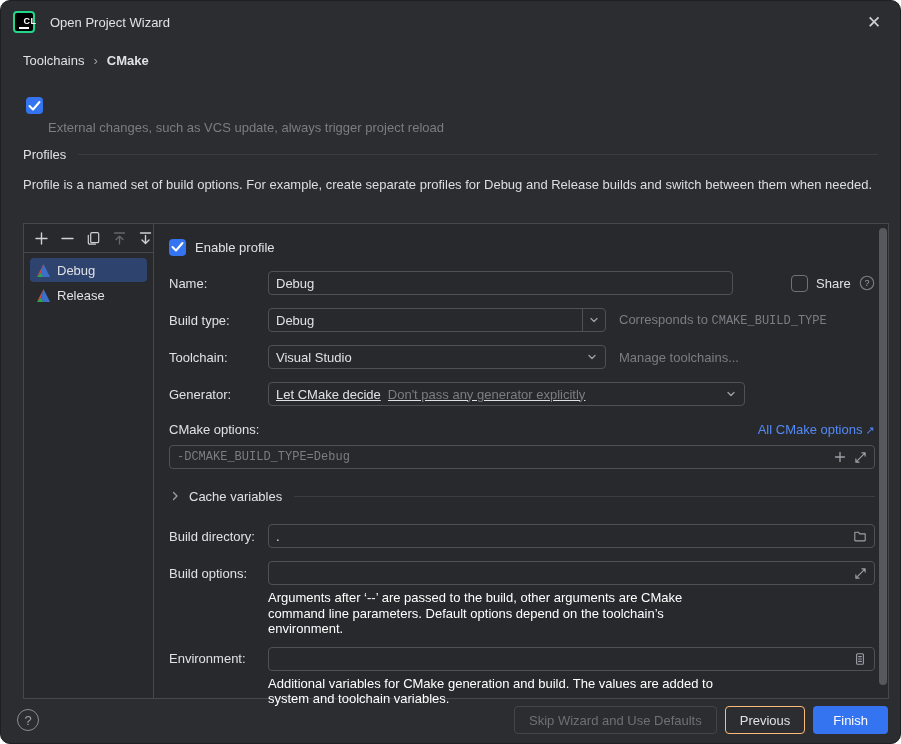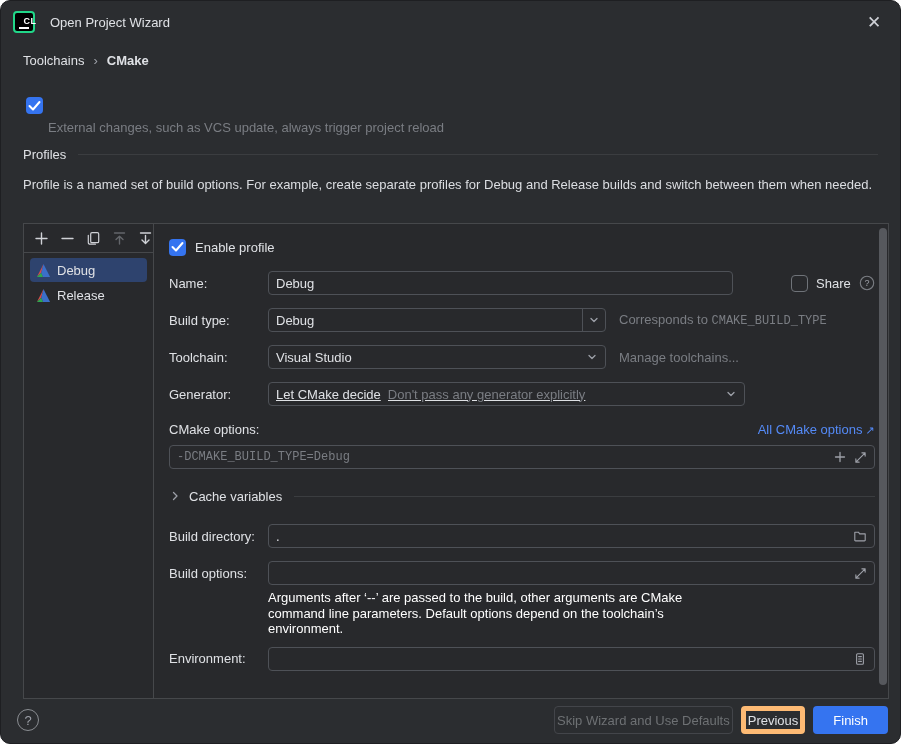--- a/index.html
+++ b/index.html
@@ -121,23 +121,23 @@
   }
 
   
   .footer { position: absolute; left: 0; right: 0; bottom: 0; height: 46px; display: flex; align-items: center; padding: 0 12px 0 16px; }
   .help-circle {
     width: 22px; height: 22px; border-radius: 50%; border: 1.5px solid #8a8d92;
     color: #9da0a8; display: flex; align-items: center; justify-content: center;
     font-size: 13px;
   }
   .footer .btns { margin-left: auto; display: flex; gap: 8px; align-items: center; }
-  .btn { height: 28px; border-radius: 4px; display: flex; align-items: center; justify-content: center; padding: 0 2px; }
+  .btn { height: 28px; border-radius: 4px; display: flex; align-items: center; justify-content: center; padding: 0 14px; }
   .btn.disabled { border: 1px solid #43454a; color: #6e7174; }
-  .btn.secondary { border: 5px solid #fdba74; color: #dfe1e5; }
+  .btn.secondary { border: 1px solid #fdba74; color: #dfe1e5; }
   .btn.primary { background: #3574f0; color: #ffffff; padding: 0 20px; }
 
   svg { display: block; }
 </style>
 </head>
 <body>
 
 <div class="window">
 
   <div class="titlebar">
@@ -345,20 +345,21 @@
         <div class="field flex-field">
           <span class="val"></span>
           <span class="field-icons">
             <svg width="14" height="14" viewBox="0 0 14 14">
                 <rect x="3.6" y="1.8" width="6.8" height="10.4" rx="1" fill="none" stroke="#9da0a8" stroke-width="1.1"></rect>
                 <path d="M5.6 4.6h2.8M5.6 7h2.8M5.6 9.4h2.8" stroke="#9da0a8" stroke-width="1.1" stroke-linecap="round"></path>
               </svg>
           </span>
         </div>
       </div>
+      <div class="hint-block">Additional variables for CMake generation and build. The values are added to system and toolchain variables.</div>
 
     </div>
 
     <div class="scroll-thumb"></div>
   </div>
 
   <div class="footer">
     <div class="help-circle">?</div>
     <div class="btns">
       <div class="btn disabled">Skip Wizard and Use Defaults</div>

